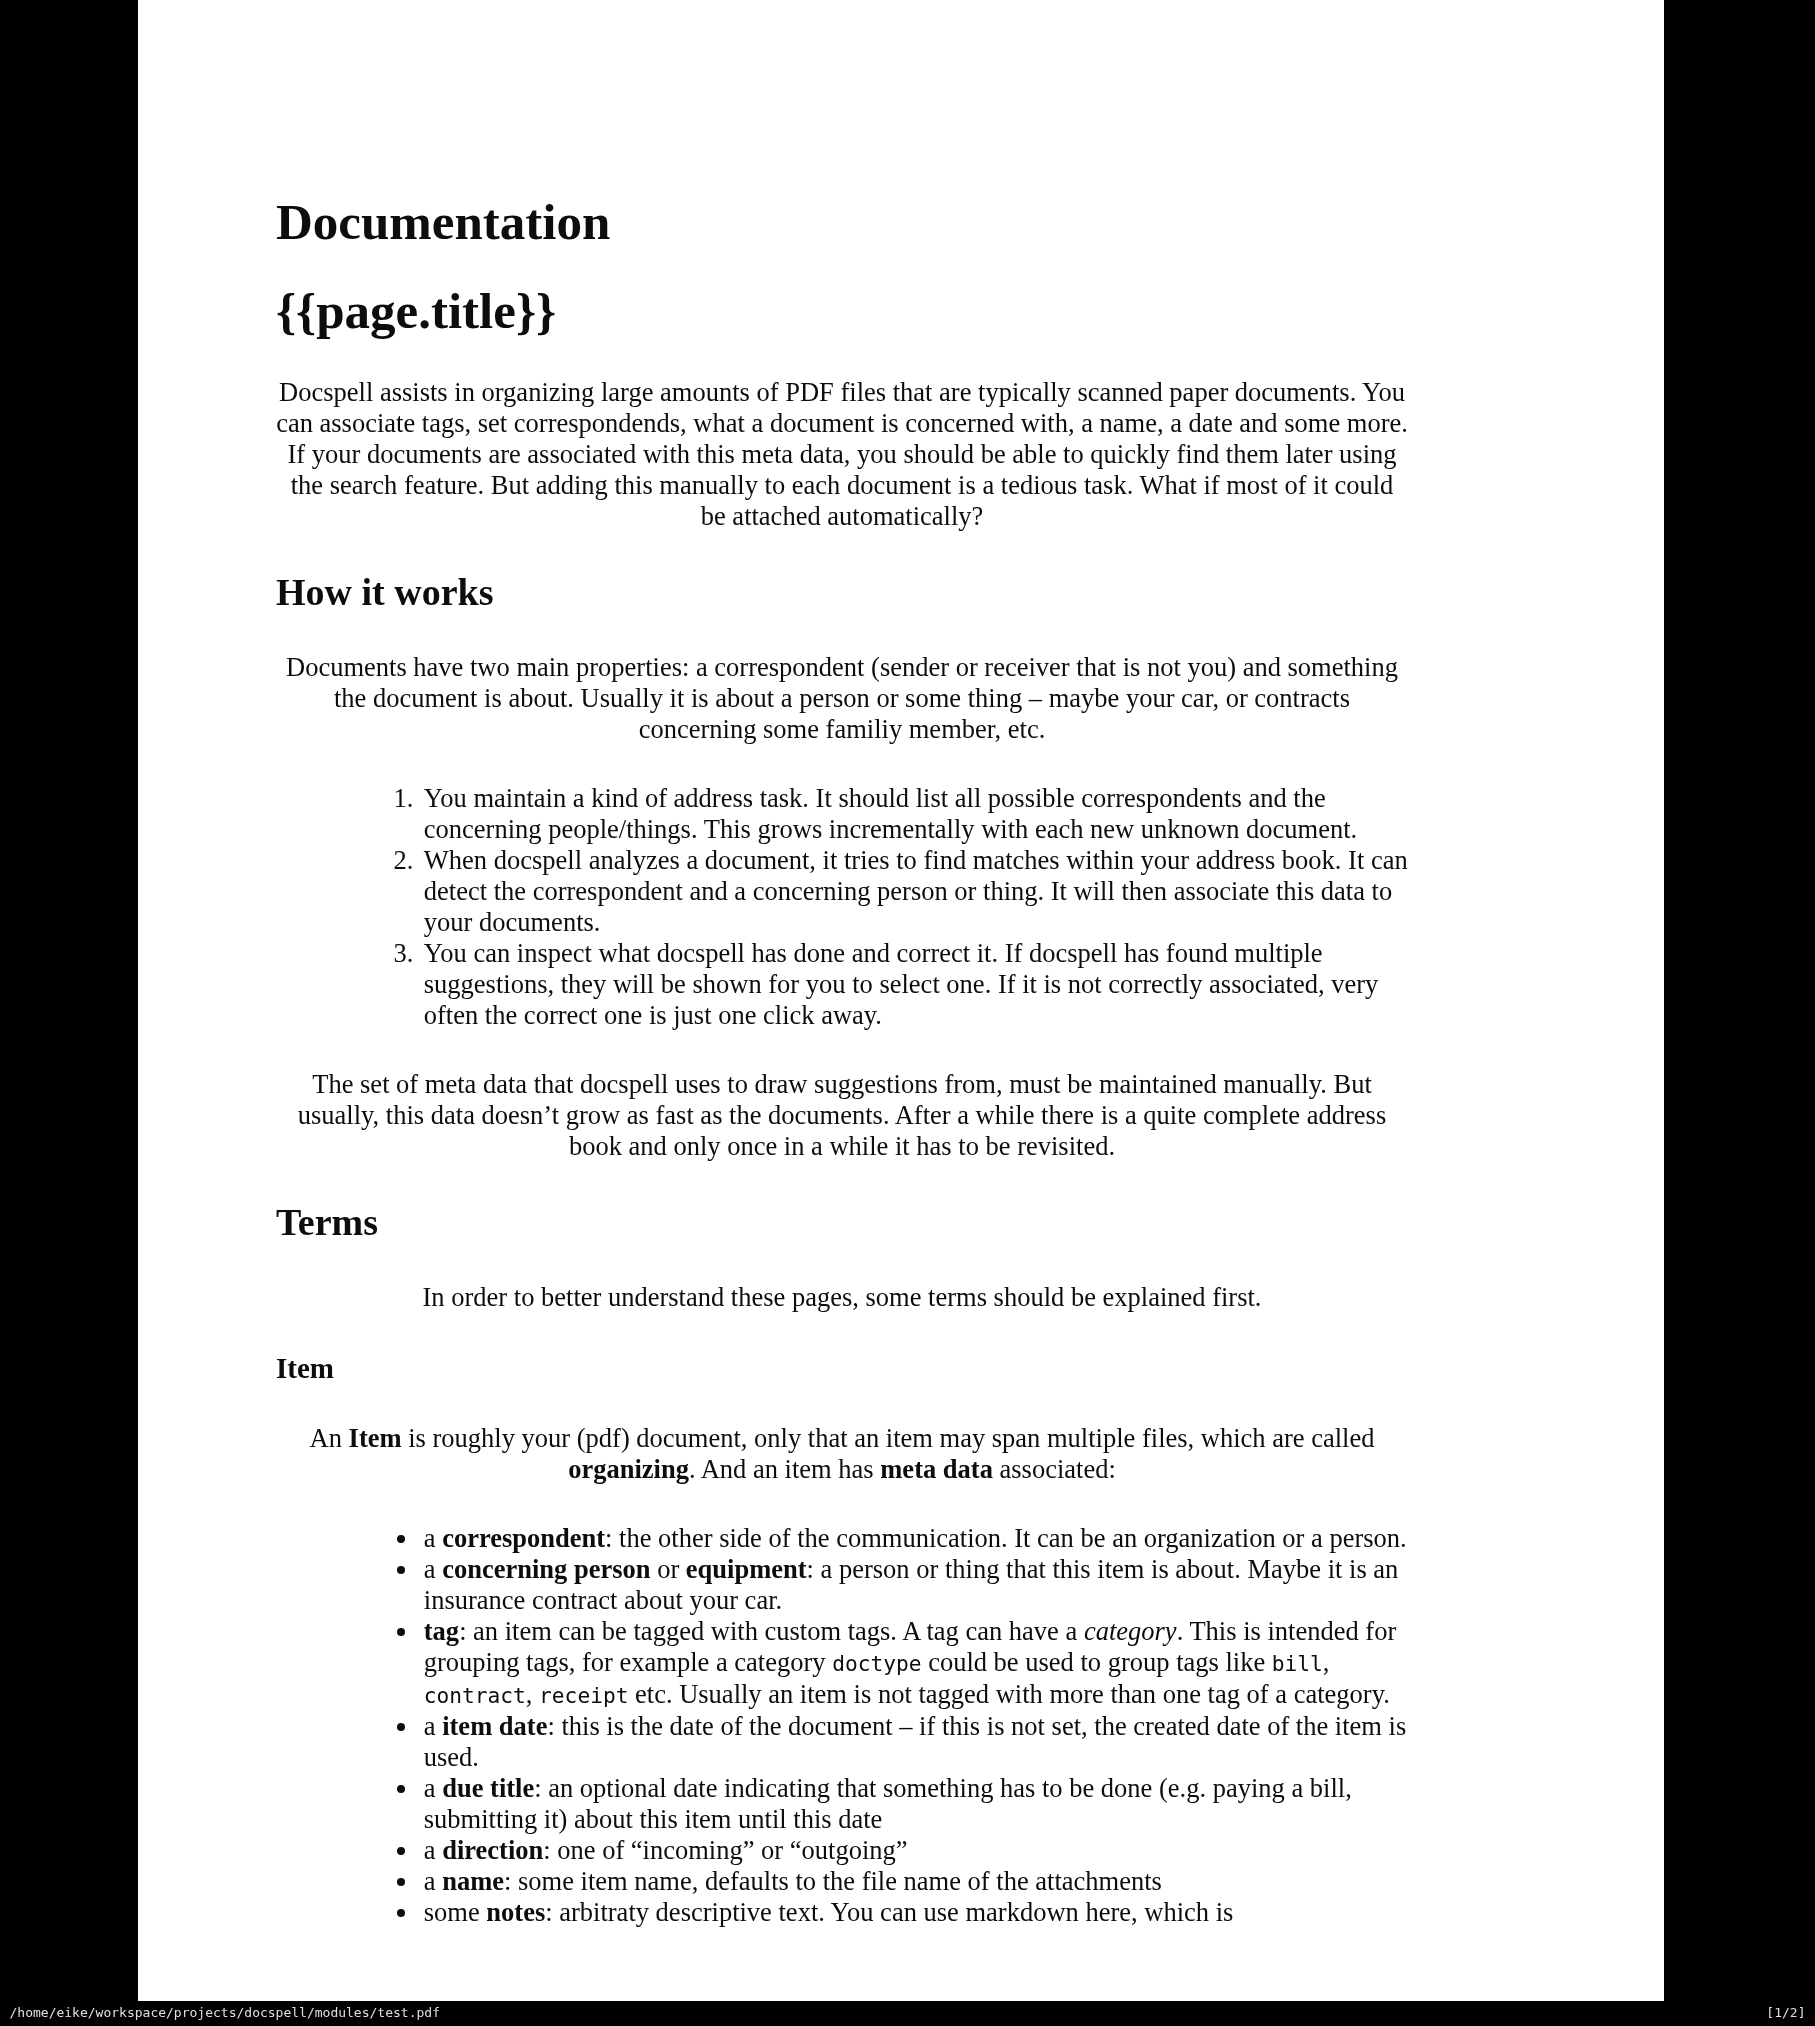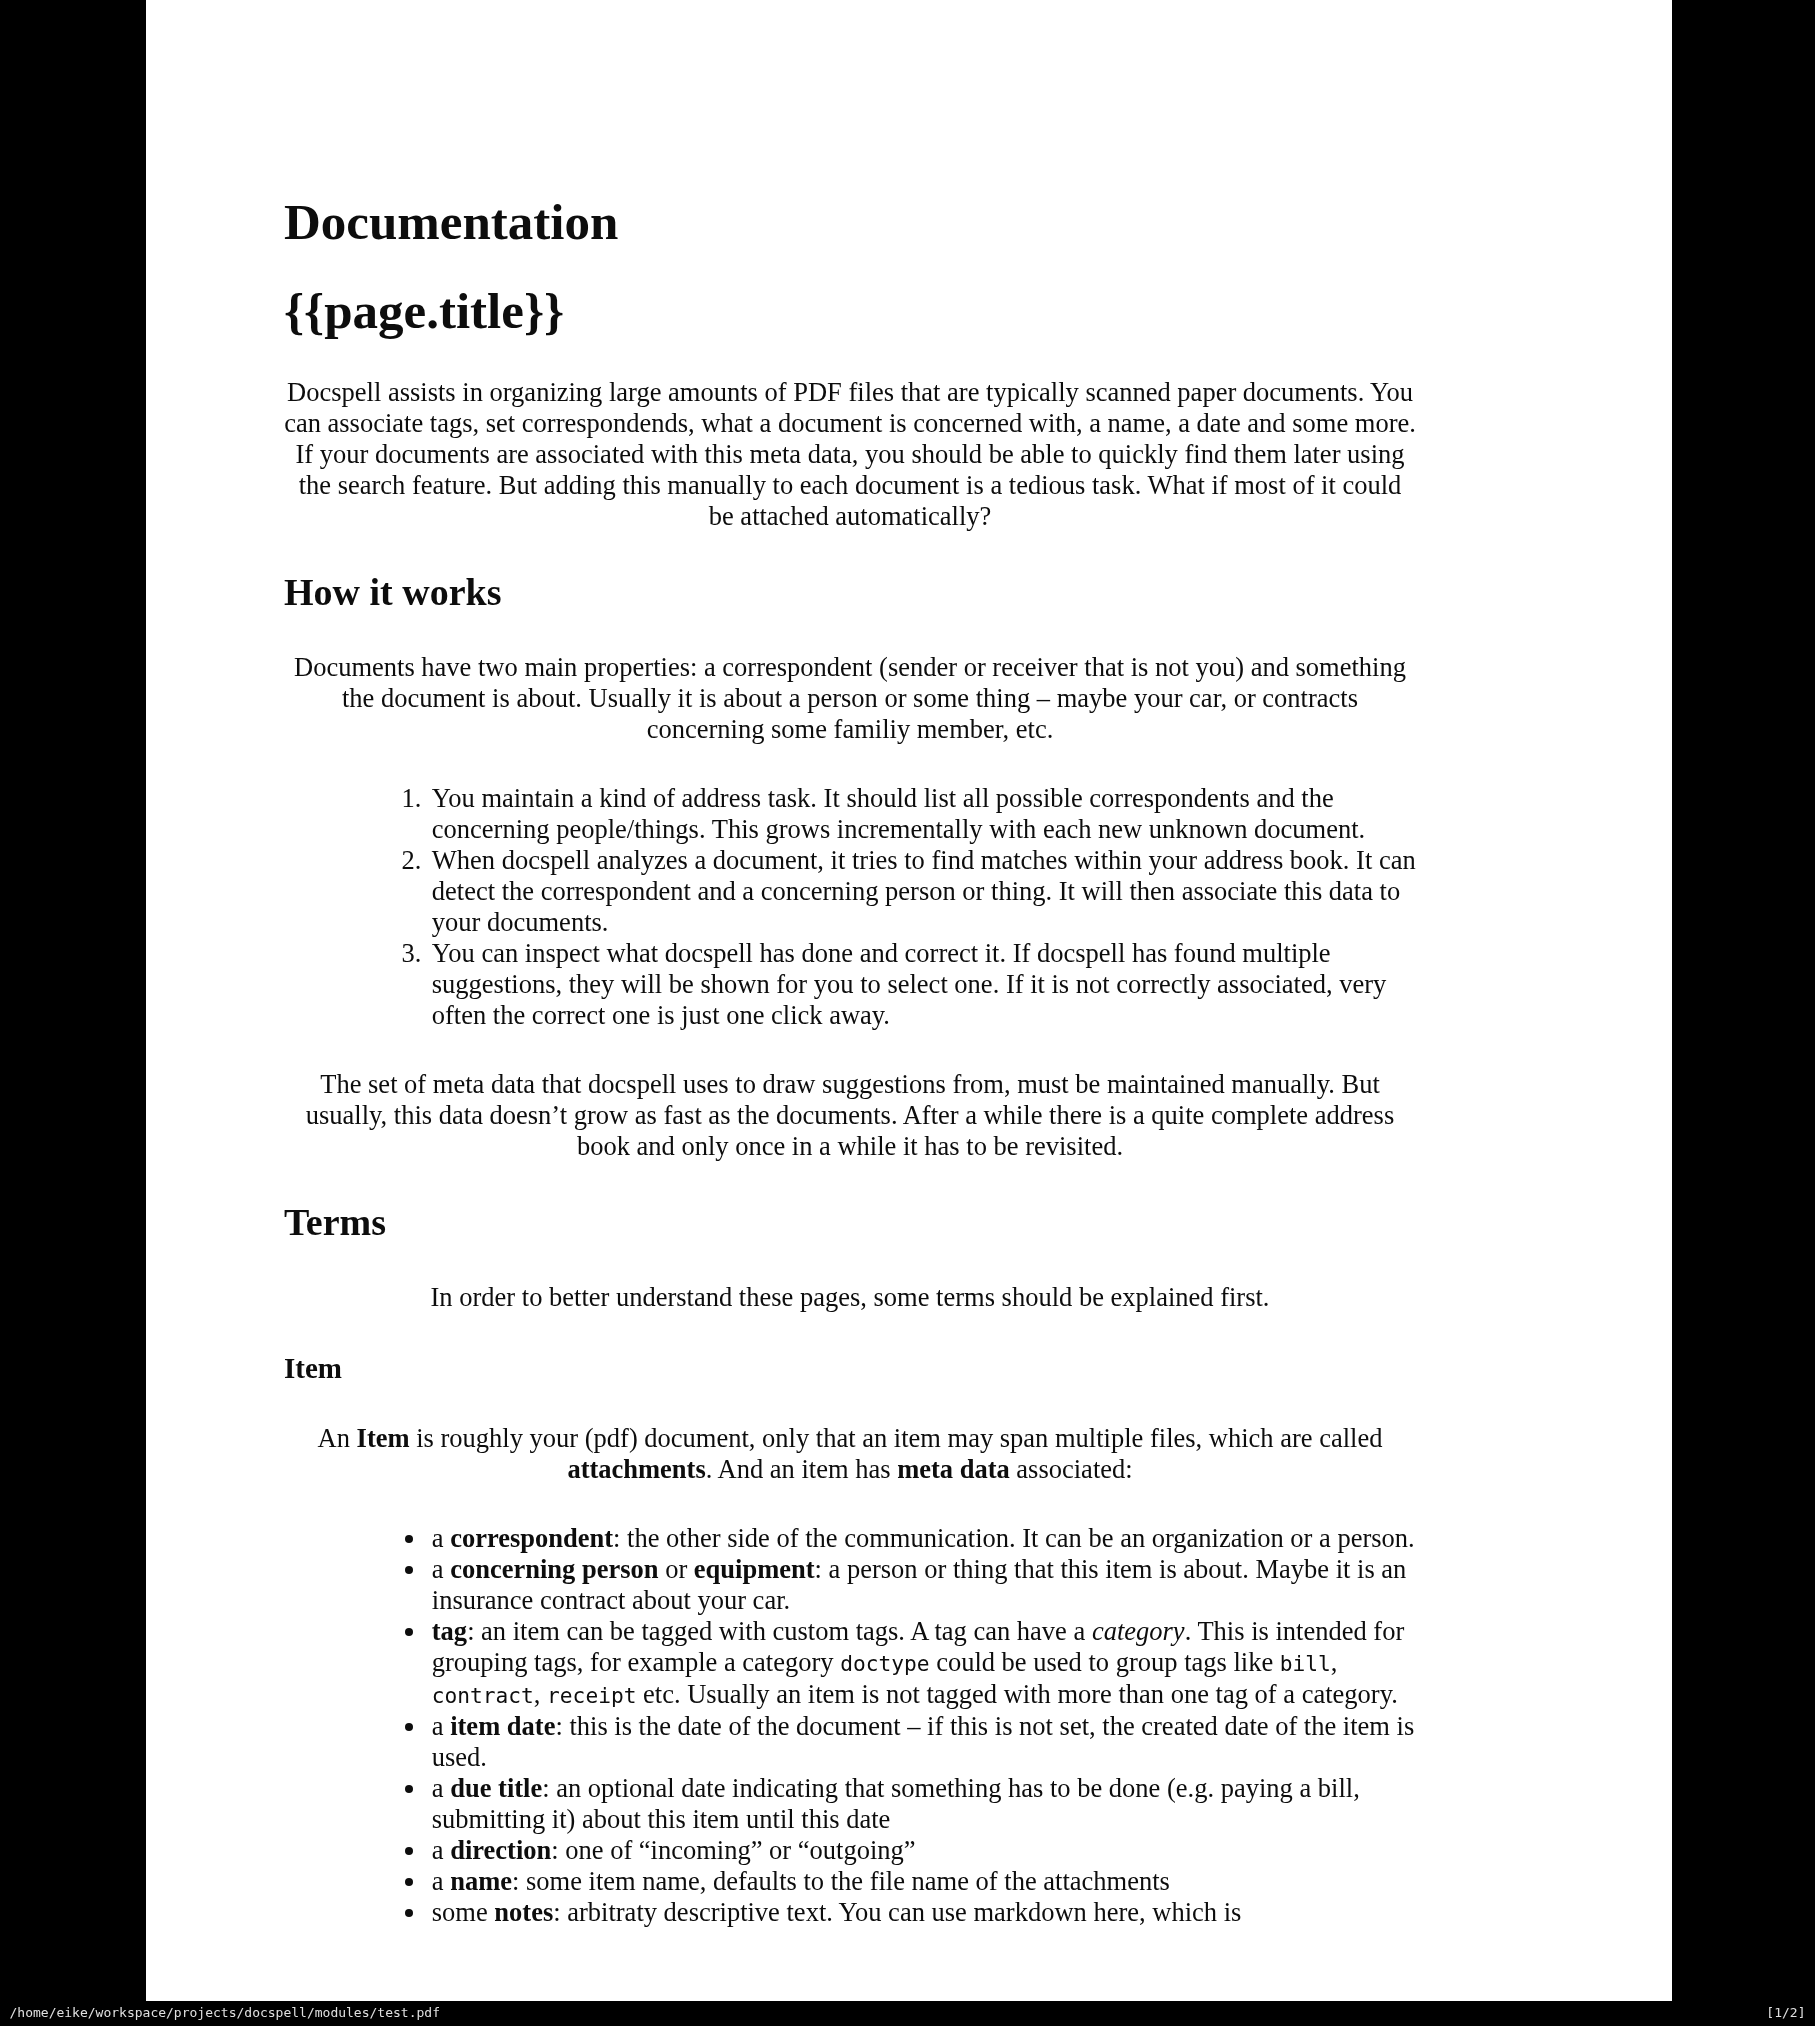--- a/index.html
+++ b/index.html
@@ -3,21 +3,21 @@
 <meta charset="utf-8">
 <style>
   html, body { margin: 0; padding: 0; }
   body {
     width: 1815px; height: 2026px;
     background: var(--viewer-background, #000);
     overflow: hidden; position: relative;
   }
   .viewer { position: absolute; inset: 0; }
   .page {
-    position: absolute; left: 146px; top: 0;
+    position: absolute; left: 138px; top: 0;
     width: 1526px; height: 2002px;
     background: var(--page-background, #fff);
     overflow: hidden;
   }
   .content {
     padding: 195px 0 0 138px;
     width: 1132px;
     font-family: "Liberation Serif", serif;
     color: var(--text, #0d0d0d);
     font-size: 26.5px; line-height: 31px;
@@ -60,21 +60,21 @@
         <li>You maintain a kind of address task. It should list all possible correspondents and the concerning people/things. This grows incrementally with each new unknown document.</li>
         <li>When docspell analyzes a document, it tries to find matches within your address book. It can detect the correspondent and a concerning person or thing. It will then associate this data to your documents.</li>
         <li>You can inspect what docspell has done and correct it. If docspell has found multiple suggestions, they will be shown for you to select one. If it is not correctly associated, very often the correct one is just one click away.</li>
       </ol>
       <p>The set of meta data that docspell uses to draw suggestions from, must be maintained manually. But usually, this data doesn’t grow as fast as the documents. After a while there is a quite complete address book and only once in a while it has to be revisited.</p>
 
       <h2>Terms</h2>
       <p>In order to better understand these pages, some terms should be explained first.</p>
 
       <h3>Item</h3>
-      <p><span>An </span><span class="b">Item</span><span> is roughly your (pdf) document, only that an item may span multiple files, which are called </span><span class="b">attachments</span><span>. And an item has </span><span class="b">meta data</span><span> associated:</span></p>
+      <p><span>An </span><span class="b">Item</span><span> is roughly your (pdf) document, only that an item may span multiple files, which are called </span><span class="b">organizing</span><span>. And an item has </span><span class="b">meta data</span><span> associated:</span></p>
       <ul>
         <li><span>a </span><span class="b">correspondent</span><span>: the other side of the communication. It can be an organization or a person.</span></li>
         <li><span>a </span><span class="b">concerning person</span><span> or </span><span class="b">equipment</span><span>: a person or thing that this item is about. Maybe it is an insurance contract about your car.</span></li>
         <li><span class="b">tag</span><span>: an item can be tagged with custom tags. A tag can have a </span><span class="i">category</span><span>. This is intended for grouping tags, for example a category </span><span class="c">doctype</span><span> could be used to group tags like </span><span class="c">bill</span><span>, </span><span class="c">contract</span><span>, </span><span class="c">receipt</span><span> etc. Usually an item is not tagged with more than one tag of a category.</span></li>
         <li><span>a </span><span class="b">item date</span><span>: this is the date of the document – if this is not set, the created date of the item is used.</span></li>
         <li><span>a </span><span class="b">due title</span><span>: an optional date indicating that something has to be done (e.g. paying a bill, submitting it) about this item until this date</span></li>
         <li><span>a </span><span class="b">direction</span><span>: one of “incoming” or “outgoing”</span></li>
         <li><span>a </span><span class="b">name</span><span>: some item name, defaults to the file name of the attachments</span></li>
         <li><span>some </span><span class="b">notes</span><span>: arbitraty descriptive text. You can use markdown here, which is</span></li>
       </ul>

